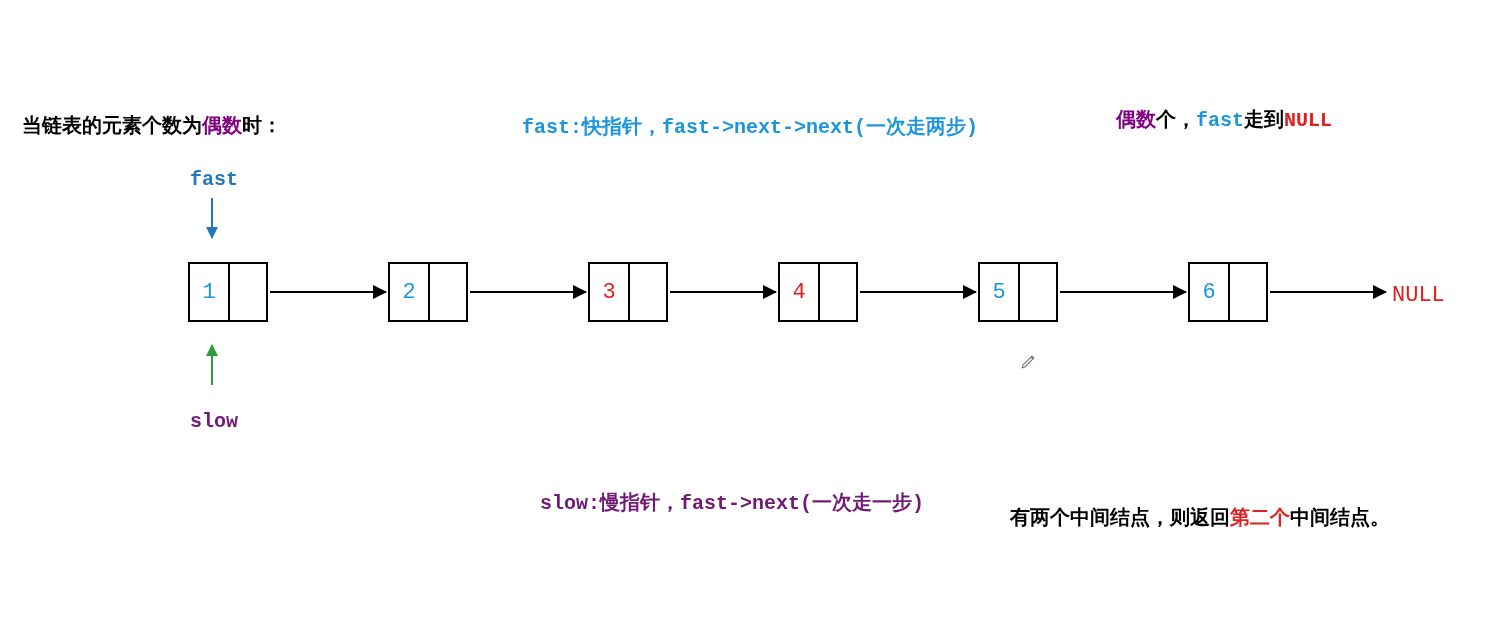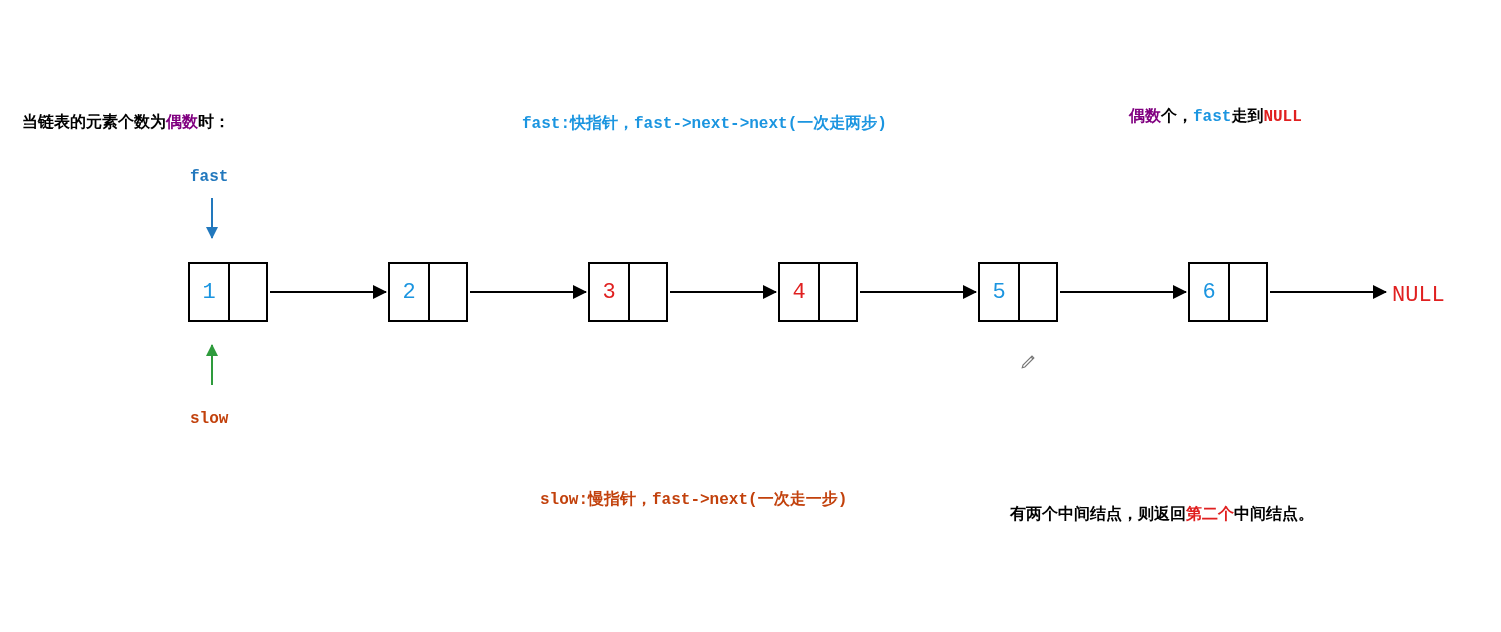--- a/index.html
+++ b/index.html
@@ -8,26 +8,26 @@
     height: 632px;
     background: #ffffff;
     position: relative;
     font-family: "SimSun", "Courier New", monospace;
     overflow: hidden;
   }
   .black { color: #000000; }
   .purple { color: #800080; }
   .blue { color: #1b95e0; }
   .darkblue { color: #2278bd; }
-  .green { color: #c2410c; }
+  .green { color: #701a75; }
   .red { color: #e02020; }
 
   .caption-row {
     position: absolute;
-    font-size: 16px;
+    font-size: 20px;
     font-weight: bold;
     font-family: "SimHei", "Microsoft YaHei", "Courier New", monospace;
   }
 
   .mono { font-family: Liberation Mono, monospace; }
 
   .node {
     position: absolute;
     width: 80px;
     height: 60px;
@@ -107,21 +107,21 @@
 <body>
 
 <div class="caption-row" style="left:22px; top:112px;">
   <span class="black">当链表的元素个数为</span><span class="purple">偶数</span><span class="black">时：</span>
 </div>
 
 <div class="caption-row mono blue" style="left:522px; top:113px;">
   <span>fast:快指针，fast-&gt;next-&gt;next(一次走两步)</span>
 </div>
 
-<div class="caption-row" style="left:1116px; top:106px;margin-left:13px;">
+<div class="caption-row" style="left:1116px; top:106px;">
   <span class="purple">偶数</span><span class="black">个，</span><span class="mono blue">fast</span><span class="black">走到</span><span class="mono red">NULL</span>
 </div>
 
 <div class="caption-row mono darkblue" style="left:190px; top:168px;">fast</div>
 <div class="v-arrow down" style="left:211px; top:198px; height:40px;"></div>
 
 <div class="node" style="left:188px; top:262px;">
   <div class="divider"></div>
   <div class="val" style="color:#1b95e0">1</div>
 </div>

